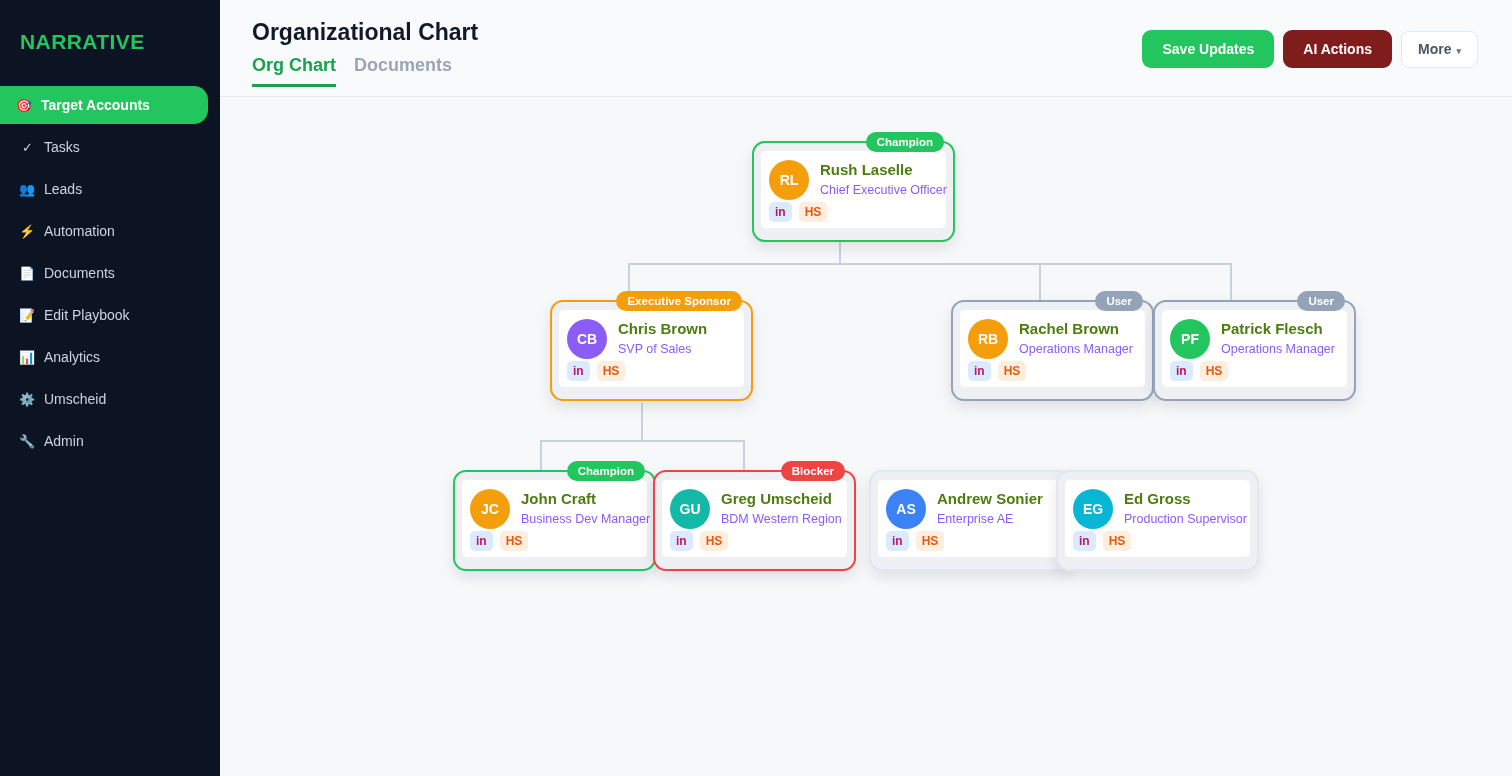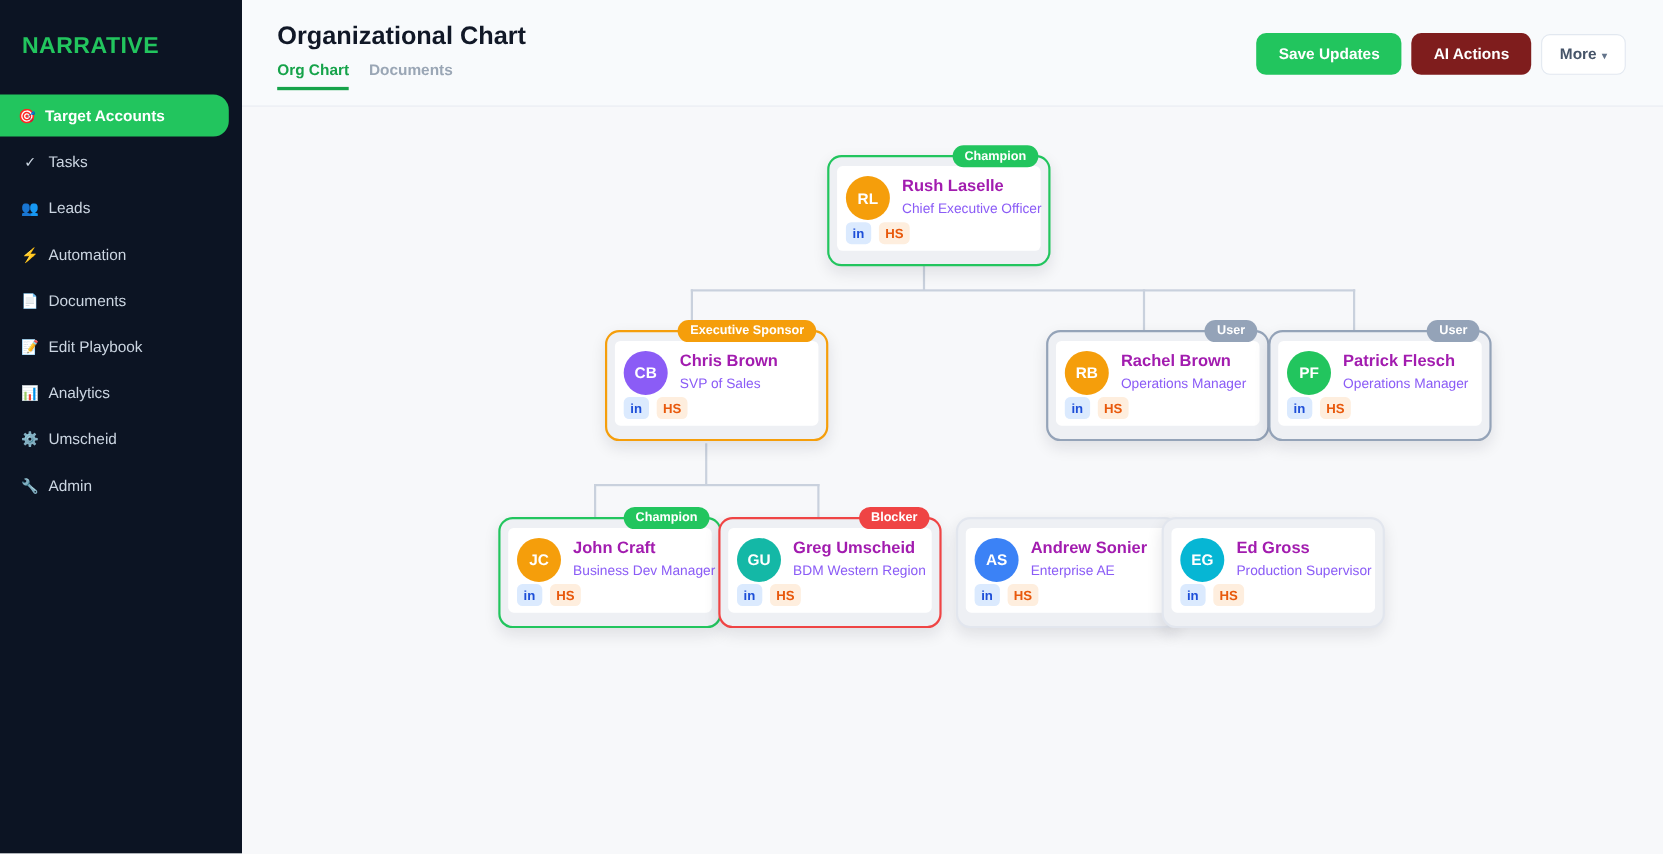--- a/index.html
+++ b/index.html
@@ -28,21 +28,21 @@
   
   .main { flex: 1; display: flex; flex-direction: column; min-width: 0; }
   .header {
     height: 97px; background: #f8fafc; border-bottom: 1px solid #e4e8f0;
     display: flex; justify-content: space-between; align-items: flex-start;
     padding: 0 34px 0 32px; flex-shrink: 0;
   }
   .header-left { padding-top: 20px; }
   .page-title { font-size: 23px; font-weight: 800; color: #111827; line-height: 1.1; }
   .tabs { display: flex; gap: 18px; margin-top: 10px; }
-  .tab { font-size: 14px; font-weight: 600; color: #9aa6b5; padding-bottom: 8px; cursor: pointer; border-bottom: 3px solid transparent; }
+  .tab { font-size: 18px; font-weight: 600; color: #9aa6b5; padding-bottom: 8px; cursor: pointer; border-bottom: 3px solid transparent; }
   .tab.active { color: #16a34a; font-weight: 700; border-bottom-color: #16a34a; }
   .header-actions { display: flex; gap: 9px; align-items: center; padding-top: 30px; }
   .btn { height: 38px; border: none; border-radius: 9px; font-family: inherit; font-size: 14px; font-weight: 700; padding: 0 20px; cursor: pointer; }
   .btn-save { background: #22c55e; color: #fff; }
   .btn-ai { background: #7f1d1d; color: #fff; }
   .btn-more { background: #fff; color: #475569; font-weight: 600; border: 1px solid #e2e8f0; border-radius: 8px; height: 37px; padding: 0 16px; }
   .btn-more .caret { font-size: 9px; color: #64748b; margin-left: 5px; }
 
   
   .canvas { position: relative; flex: 1; background: #f7f8fa; }
@@ -57,25 +57,25 @@
     box-shadow: 0 6px 14px rgba(15,23,42,.10);
     padding: 8px 7px 12px; cursor: pointer;
   }
   .card-inner { background: #fff; border-radius: 5px; height: 100%; padding: 9px 8px 6px; display: flex; flex-direction: column; }
   .card-top { display: flex; gap: 11px; align-items: flex-start; }
   .avatar {
     width: 40px; height: 40px; border-radius: 50%; flex-shrink: 0;
     display: flex; align-items: center; justify-content: center;
     color: #fff; font-weight: 700; font-size: 14px;
   }
-  .person-name { font-size: 15px; font-weight: 700; color: #a21caf; margin-top: 1px; }
+  .person-name { font-size: 15px; font-weight: 700; color: #4d7c0f; margin-top: 1px; }
   .person-title { font-size: 12.5px; color: #8b5cf6; margin-top: 5px; white-space: nowrap; }
   .chip-row { display: flex; gap: 7px; margin-top: auto; }
   .chip { height: 20px; border-radius: 5px; font-size: 12px; font-weight: 700; display: inline-flex; align-items: center; padding: 0 6px; cursor: pointer; }
-  .chip-in { background: #dbeafe; color: #1d4ed8; }
+  .chip-in { background: #dbeafe; color: #be185d; }
   .chip-hs { background: #feeede; color: #e8590c; }
   .role-badge {
     position: absolute; top: -11px; right: 9px; z-index: 2;
     color: #fff; font-size: 11.5px; font-weight: 700;
     padding: 4px 11px; border-radius: 11px; white-space: nowrap;
   }
 </style>
 </head>
 <body>
 

